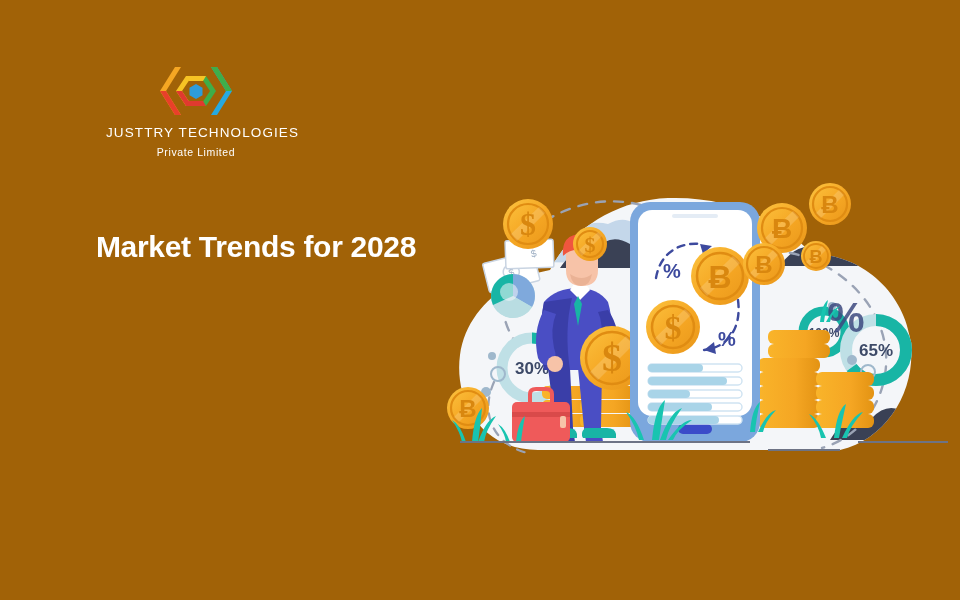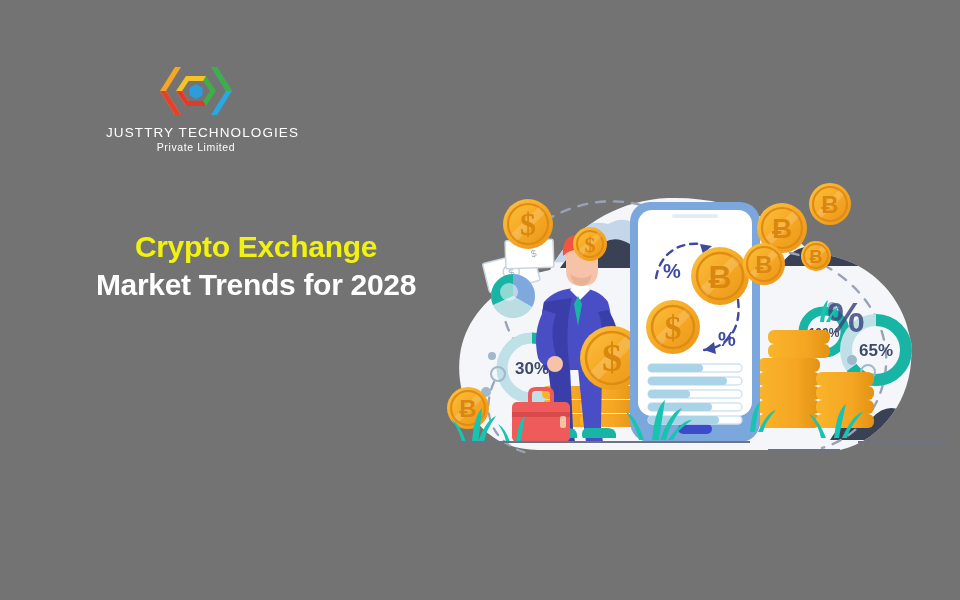--- a/index.html
+++ b/index.html
@@ -8,21 +8,21 @@
     padding: 0;
     background: #2f3545;
   }
   body {
     font-family: "Liberation Sans", sans-serif;
   }
   #banner {
     position: relative;
     width: 960px;
     height: 600px;
-    background: #737373;
+    background: #a16207;
     overflow: hidden;
   }
 
   
   #logo-block {
     position: absolute;
     left: 106px;
     top: 62px;
     width: 180px;
     text-align: center;
@@ -38,20 +38,21 @@
     font-size: 13.5px;
     letter-spacing: 1.1px;
     font-weight: 400;
     white-space: nowrap;
     line-height: 1.1;
   }
   #logo-sub {
     color: #ffffff;
     font-size: 10.5px;
     letter-spacing: 0.6px;
+    margin-top: 5px;
     font-weight: 400;
   }
 
   
   #headline {
     position: absolute;
     left: 36px;
     top: 228px;
     width: 440px;
     text-align: center;
@@ -102,21 +103,20 @@
       <path d="M28 44 L48 44 L45 39 L31 39 Z" fill="#e03a2f"></path>
 
       <polygon points="38,22 44.5,25.8 44.5,33.2 38,37 31.5,33.2 31.5,25.8" fill="#2d9cdb"></polygon>
     </svg>
 
     <div id="logo-name">JUSTTRY TECHNOLOGIES</div>
     <div id="logo-sub">Private Limited</div>
   </div>
 
   <div id="headline">
-    <span class="hl-line hl-accent">Crypto Exchange</span>
     <span class="hl-line hl-white">Market Trends for 2028</span>
   </div>
 
   <div id="illustration">
     <svg width="540" height="330" viewBox="0 0 540 330">
 
       <defs>
         <linearGradient id="coinGrad" x1="0" y1="0" x2="1" y2="1">
           <stop offset="0%" stop-color="#fcc440"></stop>
           <stop offset="55%" stop-color="#f5a623"></stop>

